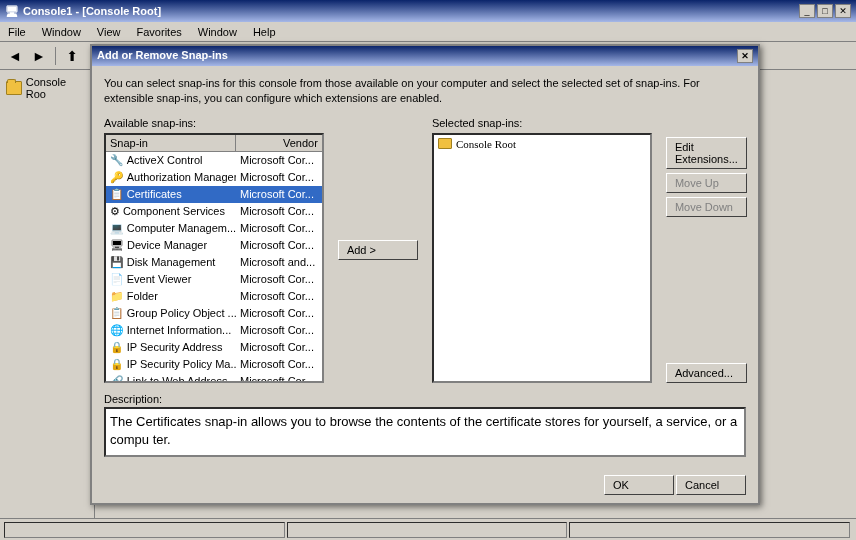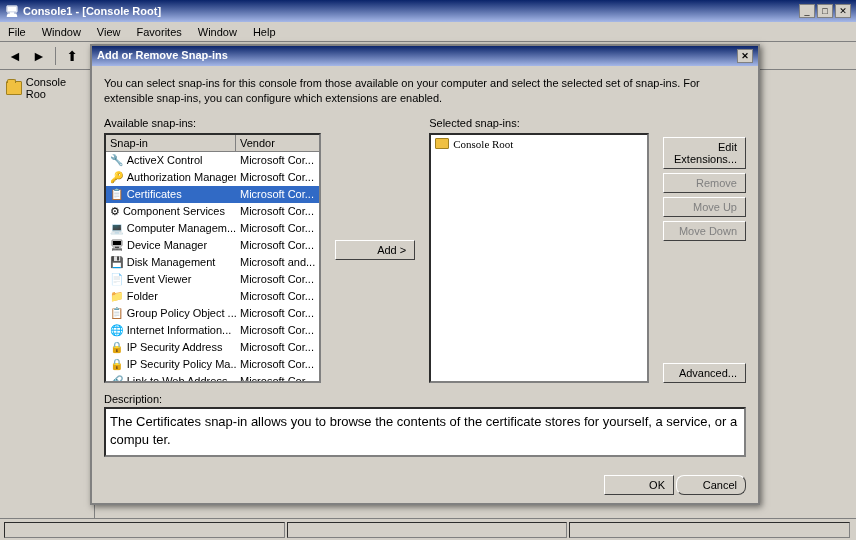--- a/index.html
+++ b/index.html
@@ -218,20 +218,21 @@
       background: white;
       height: 250px;
       overflow-y: auto;
     }
     .list-header {
       display: flex;
       background: #d4d0c8;
       border-bottom: 1px solid #808080;
       position: sticky;
       top: 0;
+      gap: 43px;
     }
     .list-header-cell {
       padding: 2px 4px;
       font-size: 11px;
       border-right: 1px solid #808080;
       user-select: none;
       cursor: pointer;
     }
     .list-header-cell:last-child { border-right: none; }
     .col-snapin { width: 130px; }
@@ -298,21 +299,21 @@
     .win-btn {
       background: #d4d0c8;
       border-top: 1px solid #ffffff;
       border-left: 1px solid #ffffff;
       border-right: 1px solid #404040;
       border-bottom: 1px solid #404040;
       padding: 3px 8px;
       font-size: 11px;
       cursor: pointer;
       min-width: 80px;
-      text-align: right;
+      text-align: left;
     }
     .win-btn:disabled, .win-btn.disabled {
       color: #808080;
       cursor: default;
     }
 
     
     .desc-area {
       margin-top: 8px;
     }
@@ -546,32 +547,31 @@
               <div class="selected-item">
                 <div class="folder-sm"></div>
                 <span>Console Root</span>
               </div>
             </div>
           </div>
         </div>
 
         <div class="right-btns">
           <button class="win-btn">Edit Extensions...</button>
-          <button class="win-btn disabled" disabled="">Remove</button>
           <button class="win-btn disabled" disabled="">Move Up</button>
           <button class="win-btn disabled" disabled="">Move Down</button>
           <div style="flex:1;"></div>
           <button class="win-btn">Advanced...</button>
         </div>
       </div>
 
       <div class="desc-area">
         <div class="desc-label">Description:</div>
         <div class="desc-box">The Certificates snap-in allows you to browse the contents of the certificate stores for yourself, a service, or a compu ter.</div>
       </div>
     </div>
 
     <div class="dialog-footer">
       <button class="win-btn" style="min-width:70px;">OK</button>
-      <button class="win-btn" style="min-width:70px;border-radius:8px;">Cancel</button>
+      <button class="win-btn" style="min-width:70px;">Cancel</button>
     </div>
   </div>
 </div>
 
 </body></html>

